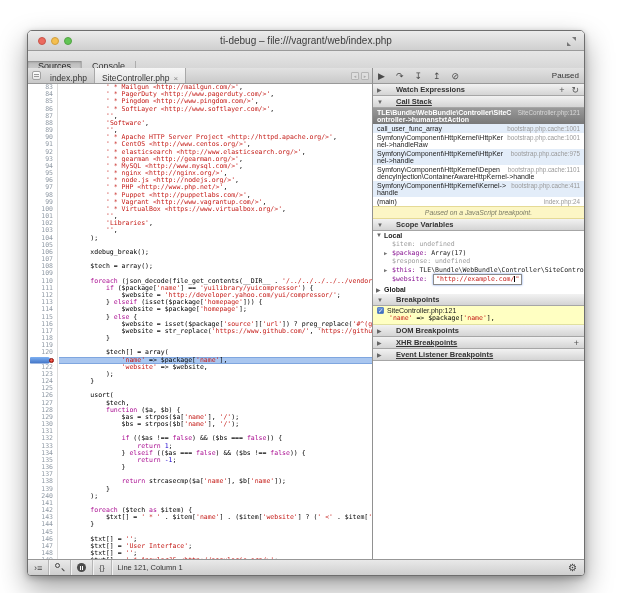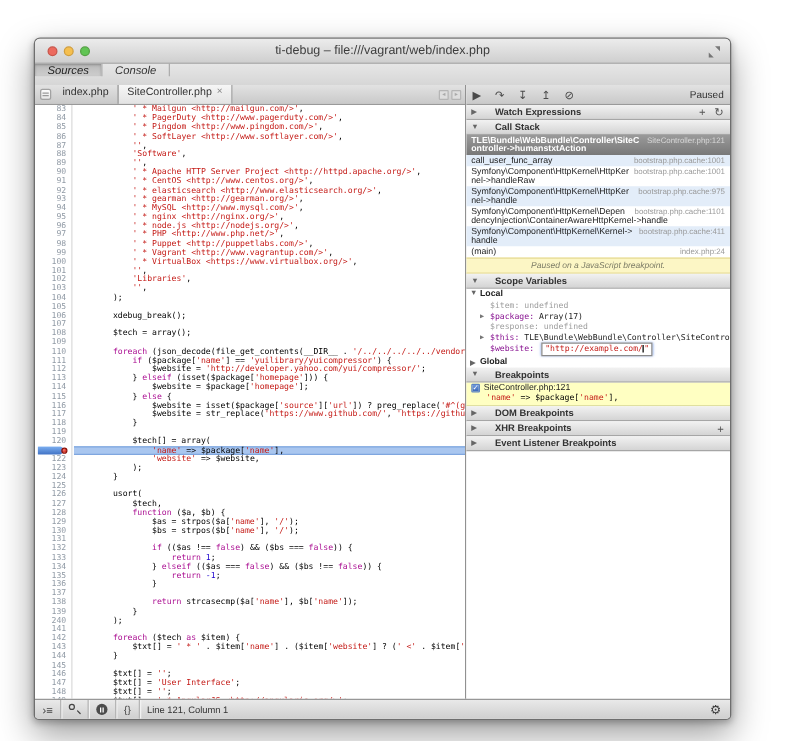--- a/index.html
+++ b/index.html
@@ -18,34 +18,34 @@
   .lights { position:absolute; left:10px; top:6px; display:flex; gap:5px; }
   .light { width:8px; height:8px; border-radius:50%; }
   .light.red { background:radial-gradient(circle at 35% 30%, #f murmur, #ec6a5e); background:#ec6a5e; border:1px solid #c8554a; }
   .light.yellow { background:#f5bf4f; border:1px solid #d09e3e; }
   .light.green { background:#61c554; border:1px solid #54a244; }
   .fs-icon { position:absolute; right:8px; top:6px; width:9px; height:9px; opacity:.75; }
   .fs-icon .ne { position:absolute; right:0; top:0; width:0; height:0; border-top:4px solid #555; border-left:4px solid transparent; }
   .fs-icon .sw { position:absolute; left:0; bottom:0; width:0; height:0; border-bottom:4px solid #555; border-right:4px solid transparent; }
 
   
-  .panel-tabs { height:30px; background:linear-gradient(#e6e6e6,#cbcbcb); border-bottom:1px solid #8f8f8f; display:flex; align-items:flex-start;font-style:italic; }
+  .panel-tabs { height:30px; background:linear-gradient(#e6e6e6,#cbcbcb); border-bottom:1px solid #8f8f8f; display:flex; align-items:center; }
   .panel-tab { padding:0 10px; font-size:9px; color:#333; display:flex; align-items:center; border-right:1px solid #adadad; }
   .panel-tab.active { background:linear-gradient(#b9b9b9,#cecece); box-shadow:inset 0 1px 2px rgba(0,0,0,.25); color:#222; }
 
   
   .main { position:absolute; top:37px; left:0; right:0; bottom:16px; display:flex; background:#fff; }
   .editor-col { width:344px; display:flex; flex-direction:column; min-width:0; }
   .sidebar { flex:1; border-left:1px solid #919191; display:flex; flex-direction:column; background:#fff; overflow:hidden; }
 
   
   .filebar { height:16px; background:linear-gradient(#e2e2e2,#c9c9c9); border-bottom:1px solid #999; display:flex; align-items:stretch; font-size:8.5px; color:#333; }
   .nav-sq { width:9px; height:9px; margin:3px 2px 0 4px; border:1px solid #a2a2a2; border-radius:2px; background:linear-gradient(#fdfdfd,#e7e7e7); position:relative; }
   .nav-sq:after { content:""; position:absolute; left:1px; right:1px; top:2px; border-top:1px solid #9a9a9a; box-shadow:0 2px 0 #9a9a9a; }
-  .file-tab { display:flex; align-items:flex-start; padding:0 7px; border-right:1px solid #a8a8a8; }
+  .file-tab { display:flex; align-items:flex-end; padding:0 7px; border-right:1px solid #a8a8a8; }
   .file-tab.active { background:linear-gradient(#f6f6f6,#e3e3e3); border-left:1px solid #a8a8a8; margin-left:-1px; }
   .file-tab .close { margin-left:4px; color:#888; font-size:8px; }
   .tabbar-right { margin-left:auto; display:flex; align-items:center; padding-right:3px; gap:2px; }
   .mini-btn { width:8px; height:8px; border:1px solid #b5b5b5; border-radius:1px; background:#dedede; color:#aaa; font-size:5px; line-height:7px; text-align:center; }
 
   
   .code-area { position:relative; flex:1; overflow:hidden; background:#fff; font-family:"DejaVu Sans Mono",monospace; }
   .gutter { position:absolute; left:0; top:0; bottom:0; width:30px; background:#fff; border-right:1px solid #dcdcdc; }
   .gutter-line { height:7.18px; line-height:7.18px; font-size:6.5px; color:#909aa5; text-align:right; padding-right:4px; position:relative; }
   .code-lines { position:absolute; left:31px; top:0; right:0; bottom:0; overflow:hidden; }
@@ -59,21 +59,21 @@
     background:radial-gradient(circle at 35% 30%, #ff7a6e, #c51407); border:0.5px solid #8e0f06; }
 
   
   .dbg-toolbar { height:16px; background:linear-gradient(#e2e2e2,#c9c9c9); border-bottom:1px solid #999; display:flex; align-items:center; padding:0 5px; gap:11px; }
   .dbg-btn { font-size:9px; color:#4a4a4a; line-height:14px; }
   .dbg-status { margin-left:auto; font-size:8px; color:#333; }
 
   .sect-head { height:12px; line-height:12px; background:linear-gradient(#f2f2f2,#d4d4d4);
     border-bottom:1px solid #a6a6a6; font-size:7.5px; font-weight:bold; color:#333;
     padding-left:23px; position:relative; }
-  .sect-head + .sect-head { border-top:0; }
+  .sect-head + .sect-head { border-top:0;text-decoration:underline; }
   .sect-head .tri { position:absolute; left:4px; top:0; font-size:6px; color:#666; font-weight:normal; }
   .sect-head .hd-btns { position:absolute; right:5px; top:0; font-weight:normal; font-size:9px; color:#555; display:flex; gap:7px; }
 
   .frames { background:#fff; }
   .frame { position:relative; padding:1px 4px; font-size:7px; color:#222; overflow:hidden; }
   .frame .loc { float:right; color:#999; font-size:6.3px; margin-left:4px; }
   .frame .fn { word-break:break-all; }
   .frame.alt { background:#e3edf9; }
   .frame.selected { background:linear-gradient(#9a9a9a,#787878); color:#fff; font-weight:bold; }
   .frame.selected .loc { color:#d8d8d8; font-weight:normal; }

